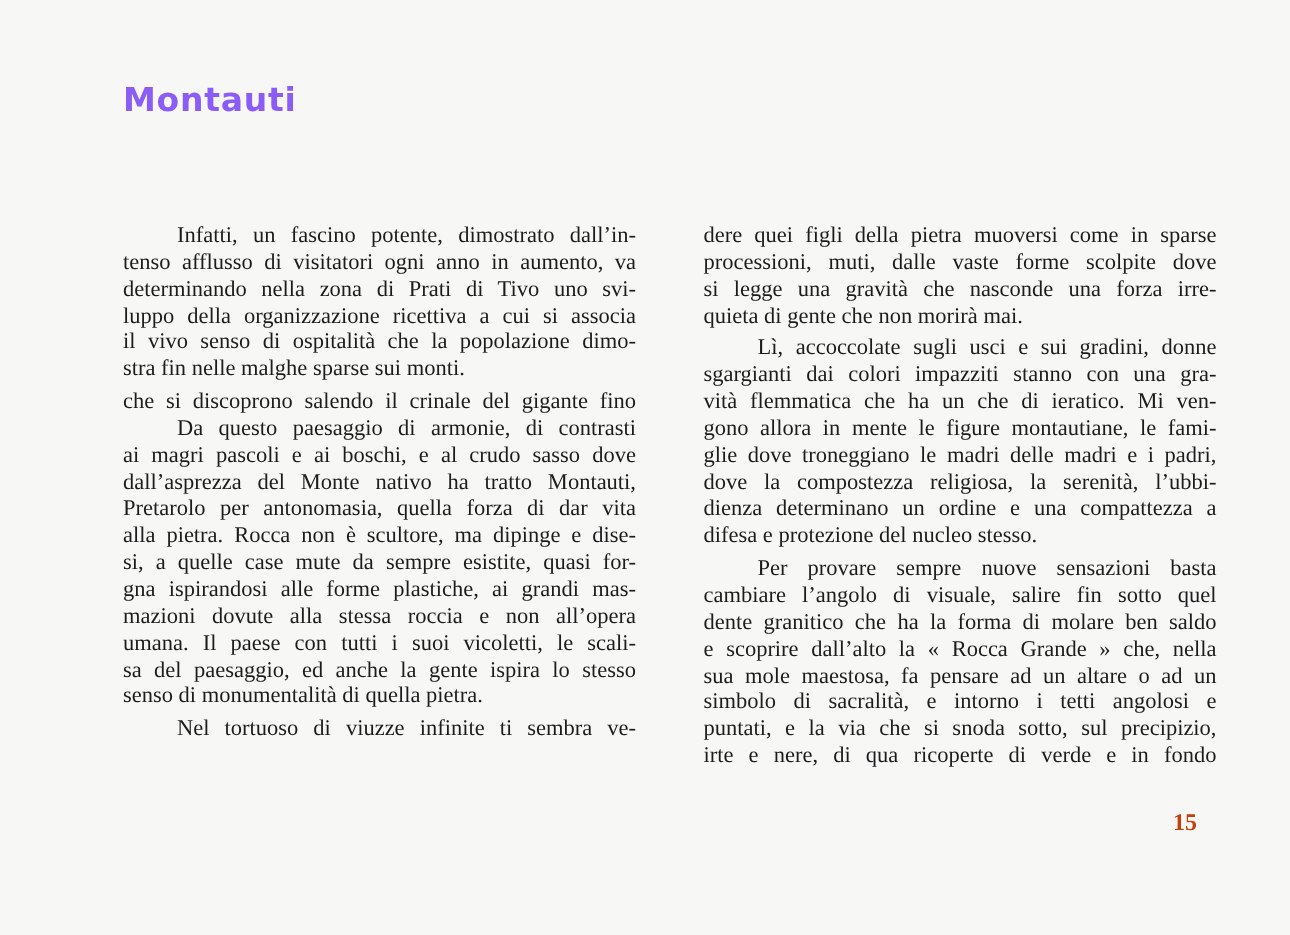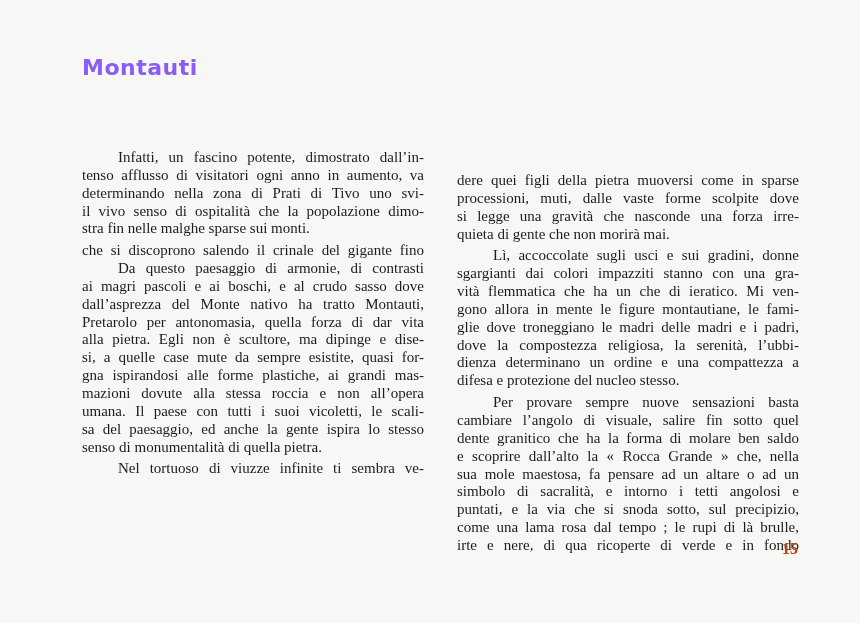--- a/index.html
+++ b/index.html
@@ -16,21 +16,21 @@
     font-family: "DejaVu Sans", "Liberation Sans", sans-serif;
     font-weight: 900; font-size: 22px; letter-spacing: 0.5px;
     color: #8b5cf6; margin: 0;
   }
   .col {
     position: absolute; top: 149px; width: 342px;
     font-size: 15px; line-height: 17.85px;
     text-align: justify; hyphens: manual;
   }
   .col-left { left: 82px; }
-  .col-right { left: 457px; margin-top: 23px; }
+  .col-right { left: 469px; }
   .col p { margin: 0 0 4px 0; text-indent: 36px; }
   .line { display: block; text-align: justify; text-align-last: justify; white-space: nowrap; }
   .line.last { text-align-last: left; }
   .line.indent { padding-left: 36px; }
   .col p { text-indent: 0; }
   .pagenum {
     position: absolute; left: 782px; top: 540px;
     font-size: 16px; font-weight: bold; color: #c2410c;
   }
 </style>
@@ -38,30 +38,31 @@
 <body>
 
 <div class="page">
   <h1 class="title">Montauti</h1>
 
   <div class="col col-left" id="col-left">
       <p>
         <span class="line indent">Infatti, un fascino potente, dimostrato dall’in-</span>
         <span class="line">tenso afflusso di visitatori ogni anno in aumento, va</span>
         <span class="line">determinando nella zona di Prati di Tivo uno svi-</span>
+        <span class="line">luppo della organizzazione ricettiva a cui si associa</span>
         <span class="line">il vivo senso di ospitalità che la popolazione dimo-</span>
         <span class="line last">stra fin nelle malghe sparse sui monti.</span>
       </p>
       <p>
         <span class="line">che si discoprono salendo il crinale del gigante fino</span>
         <span class="line indent">Da questo paesaggio di armonie, di contrasti</span>
         <span class="line">ai magri pascoli e ai boschi, e al crudo sasso dove</span>
         <span class="line">dall’asprezza del Monte nativo ha tratto Montauti,</span>
         <span class="line">Pretarolo per antonomasia, quella forza di dar vita</span>
-        <span class="line">alla pietra. Egli non è scultore, ma dipinge e dise-</span>
+        <span class="line">alla pietra. Rocca non è scultore, ma dipinge e dise-</span>
         <span class="line">si, a quelle case mute da sempre esistite, quasi for-</span>
         <span class="line">gna ispirandosi alle forme plastiche, ai grandi mas-</span>
         <span class="line">mazioni dovute alla stessa roccia e non all’opera</span>
         <span class="line">umana. Il paese con tutti i suoi vicoletti, le scali-</span>
         <span class="line">sa del paesaggio, ed anche la gente ispira lo stesso</span>
         <span class="line last">senso di monumentalità di quella pietra.</span>
       </p>
       <p>
         <span class="line indent">Nel tortuoso di viuzze infinite ti sembra ve-</span>
       </p>
@@ -84,19 +85,18 @@
         <span class="line last">difesa e protezione del nucleo stesso.</span>
       </p>
       <p>
         <span class="line indent">Per provare sempre nuove sensazioni basta</span>
         <span class="line">cambiare l’angolo di visuale, salire fin sotto quel</span>
         <span class="line">dente granitico che ha la forma di molare ben saldo</span>
         <span class="line">e scoprire dall’alto la « Rocca Grande » che, nella</span>
         <span class="line">sua mole maestosa, fa pensare ad un altare o ad un</span>
         <span class="line">simbolo di sacralità, e intorno i tetti angolosi e</span>
         <span class="line">puntati, e la via che si snoda sotto, sul precipizio,</span>
-        <span class="line">come una lama rosa dal tempo ; le rupi di là brulle,</span>
         <span class="line">irte e nere, di qua ricoperte di verde e in fondo</span>
       </p>
     </div>
 
   <div class="pagenum">15</div>
 </div>
 
 </body></html>

